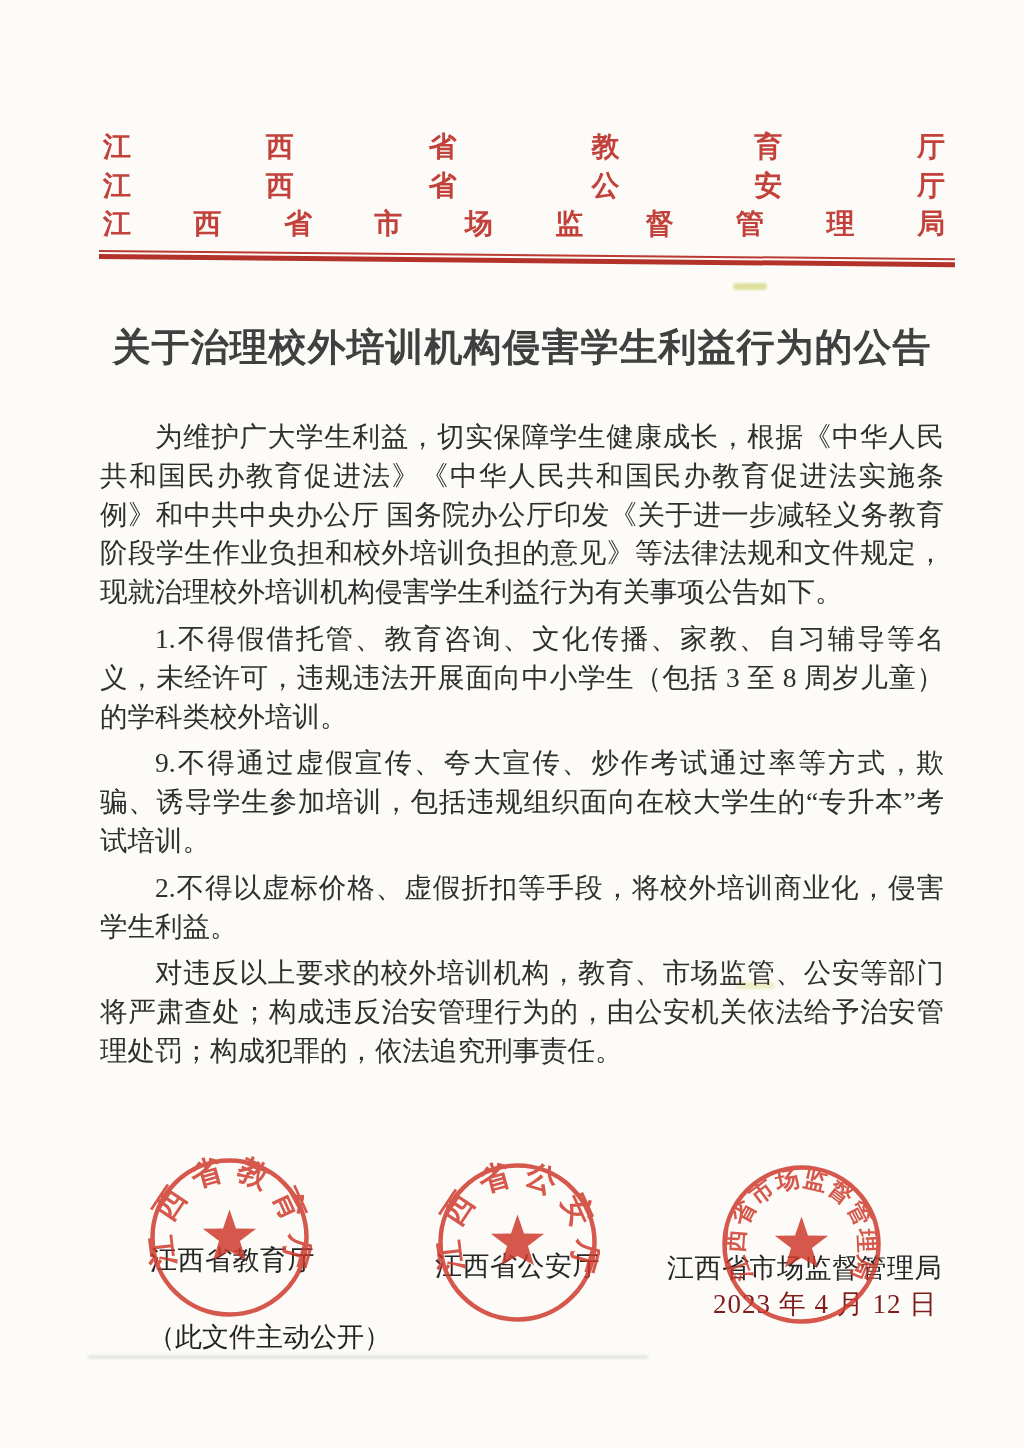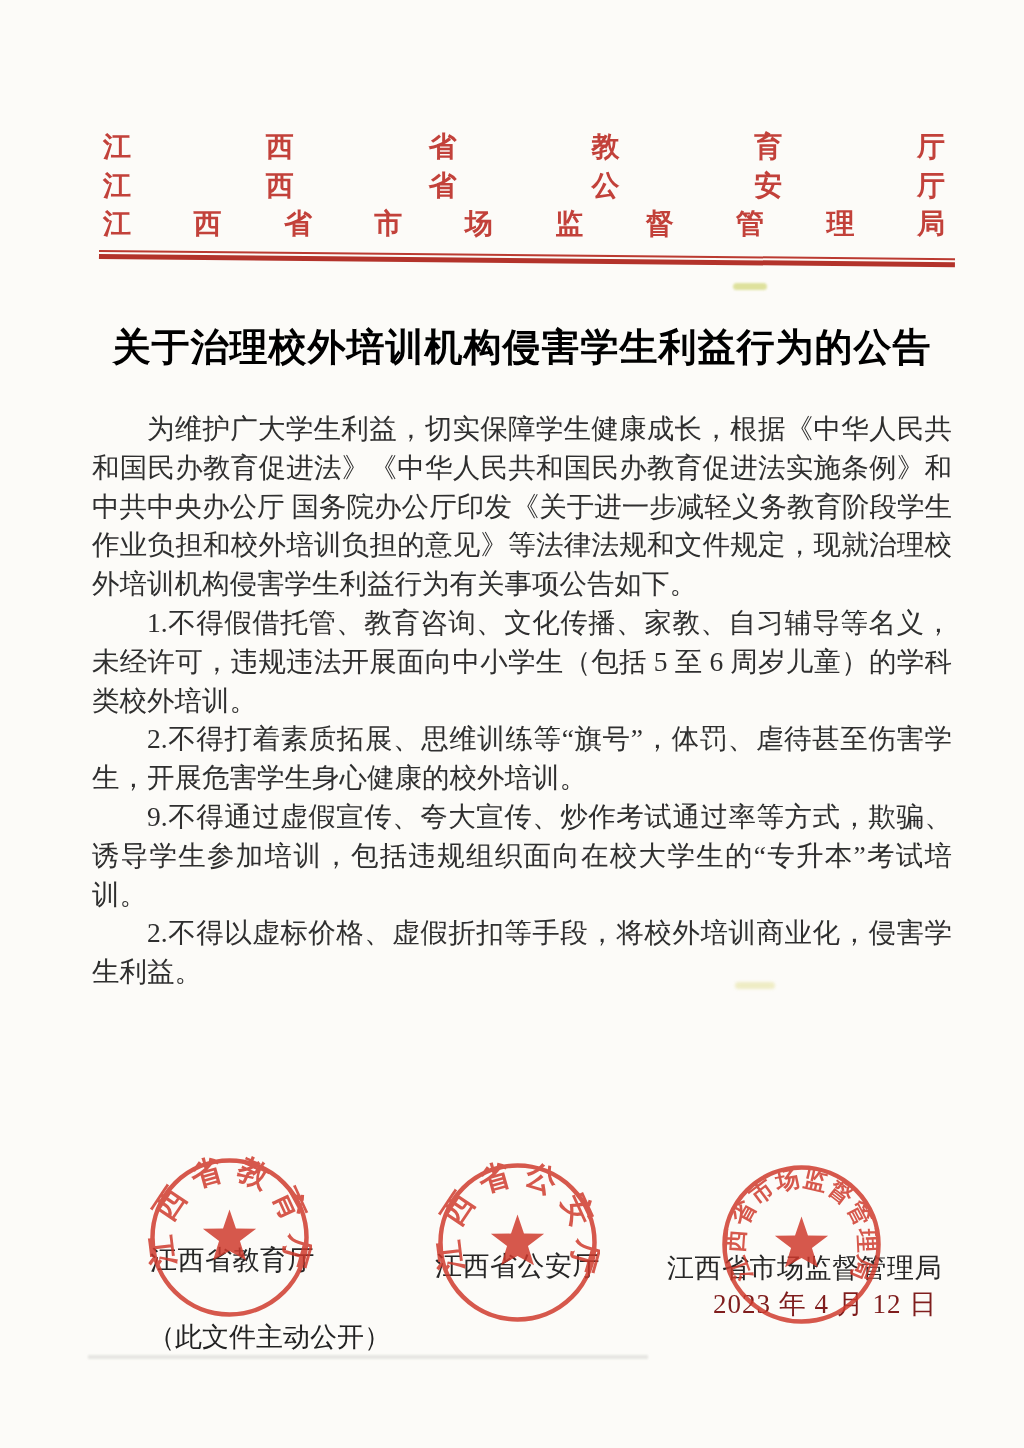--- a/index.html
+++ b/index.html
@@ -38,31 +38,31 @@
   }
   .scan-streak {
     position:absolute; left:88px; top:1355px; width:560px; height:4px;
     background:#d5d5d0; opacity:.55; filter:blur(1px);
   }
 
   
   .doc-title {
     position:absolute; left:92px; top:322px; width:860px;
     text-align:center; font-size:38px; font-weight:700; letter-spacing:1px;
-    color:#000000;
+    color:#404040;
     font-family:"Liberation Sans","DejaVu Sans",sans-serif;
   }
 
   
   .doc-body {
     position:absolute; left:92px; top:410px; width:860px;
     color:#2f2f2f;
   }
   .doc-body p {
-    margin:0; text-indent:2em;
+    margin:8px; text-indent:2em;
     font-size:27.5px; line-height:38.8px;
     text-align:justify;
     font-family:"Liberation Serif","DejaVu Serif",serif;
   }
 
   
   .sig {
     position:absolute; font-size:27px; color:#262626; letter-spacing:.5px;
     white-space:nowrap;
   }
@@ -128,24 +128,24 @@
   </div>
 
   <div class="dash-1"></div>
   <div class="dash-2"></div>
   <div class="scan-streak"></div>
 
   <div class="doc-title">关于治理校外培训机构侵害学生利益行为的公告</div>
 
   <div class="doc-body">
       <p>为维护广大学生利益，切实保障学生健康成长，根据《中华人民共和国民办教育促进法》《中华人民共和国民办教育促进法实施条例》和中共中央办公厅 国务院办公厅印发《关于进一步减轻义务教育阶段学生作业负担和校外培训负担的意见》等法律法规和文件规定，现就治理校外培训机构侵害学生利益行为有关事项公告如下。</p>
-      <p>1.不得假借托管、教育咨询、文化传播、家教、自习辅导等名义，未经许可，违规违法开展面向中小学生（包括 5 至 6 周岁儿童）的学科类校外培训。</p>
-      <p>2.不得打着素质拓展、思维训练等“旗号”，体罚、虐待甚至伤害学生，开展危害学生身心健康的校外培训。</p>
+      <p>1.不得假借托管、教育咨询、文化传播、家教、自习辅导等名义，未经许可，违规违法开展面向中小学生（包括 3 至 8 周岁儿童）的学科类校外培训。</p>
       <p>9.不得通过虚假宣传、夸大宣传、炒作考试通过率等方式，欺骗、诱导学生参加培训，包括违规组织面向在校大学生的“专升本”考试培训。</p>
       <p>2.不得以虚标价格、虚假折扣等手段，将校外培训商业化，侵害学生利益。</p>
+      <p>对违反以上要求的校外培训机构，教育、市场监管、公安等部门将严肃查处；构成违反治安管理行为的，由公安机关依法给予治安管理处罚；构成犯罪的，依法追究刑事责任。</p>
     </div>
 
   <div class="sig sig-1">江西省教育厅</div>
   <div class="sig sig-2">江西省公安厅</div>
   <div class="sig sig-3">江西省市场监督管理局</div>
   <div class="date-line">2023 年 4 月 12 日</div>
   <div class="footer-note">（此文件主动公开）</div>
 
   <svg class="seal seal-1" viewBox="0 0 165 165">
     <circle cx="82.5" cy="82.5" r="77"></circle>

